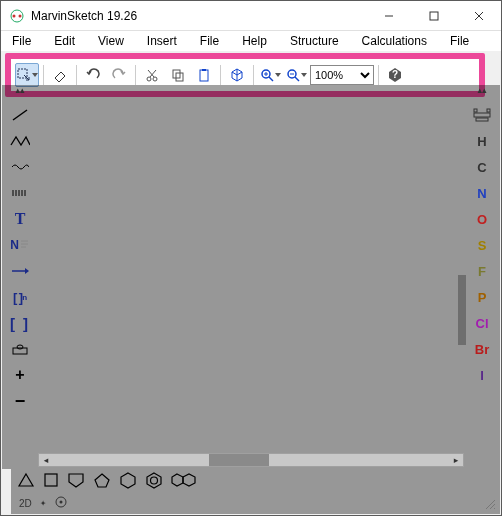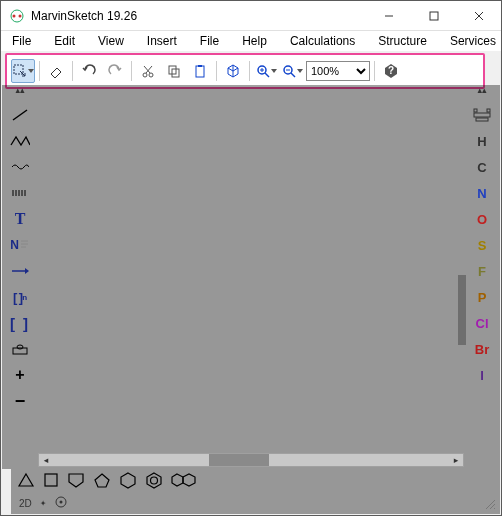--- a/index.html
+++ b/index.html
@@ -19,21 +19,21 @@
   .titlebar .spacer { flex: 1; }
   .win-btn { width: 45px; height: 30px; display:flex; align-items:center; justify-content:center; }
   .win-btn svg { stroke:#333; stroke-width:1; fill:none; }
   .menubar {
     height: 20px; background:#fff; display:flex; align-items:center;
     padding: 0 4px; font-size:12px; gap: 9px;
   }
   .menubar span { padding: 2px 7px; }
   .toolbar-highlight {
     margin: 2px 16px 0 4px;
-    border: 2px solid #ec4899;
+    border: 6px solid #ec4899;
     border-radius: 2px;
     padding: 2px;
     background:#fff;
   }
   .toolbar {
     height: 28px; display:flex; align-items:center; gap:2px;
     padding: 0 2px;
   }
   .tbtn { width:24px; height:24px; display:flex; align-items:center; justify-content:center; border-radius:2px; }
   .tbtn.active { background:#cfe3f7; border:1px solid #7aa7d4; }
@@ -111,23 +111,22 @@
       </div>
   </div>
 
   <div class="menubar">
     <span>File</span>
     <span>Edit</span>
     <span>View</span>
     <span>Insert</span>
     <span>File</span>
     <span>Help</span>
+    <span>Structure</span>
     <span>Calculations</span>
-    <span>Structure</span>
-    <span>Services</span>
     <span>File</span>
   </div>
 
   <div class="toolbar-highlight">
     <div class="toolbar">
       <div class="tbtn active">
         <svg width="14" height="14" viewBox="0 0 14 14">
             <rect x="1" y="1" width="9" height="9" fill="none" stroke="#235" stroke-dasharray="2 1"></rect>
             <path d="M7 7 L12 12 M9 12 L12 12 L12 9" stroke="#235" fill="none"></path>
           </svg>

